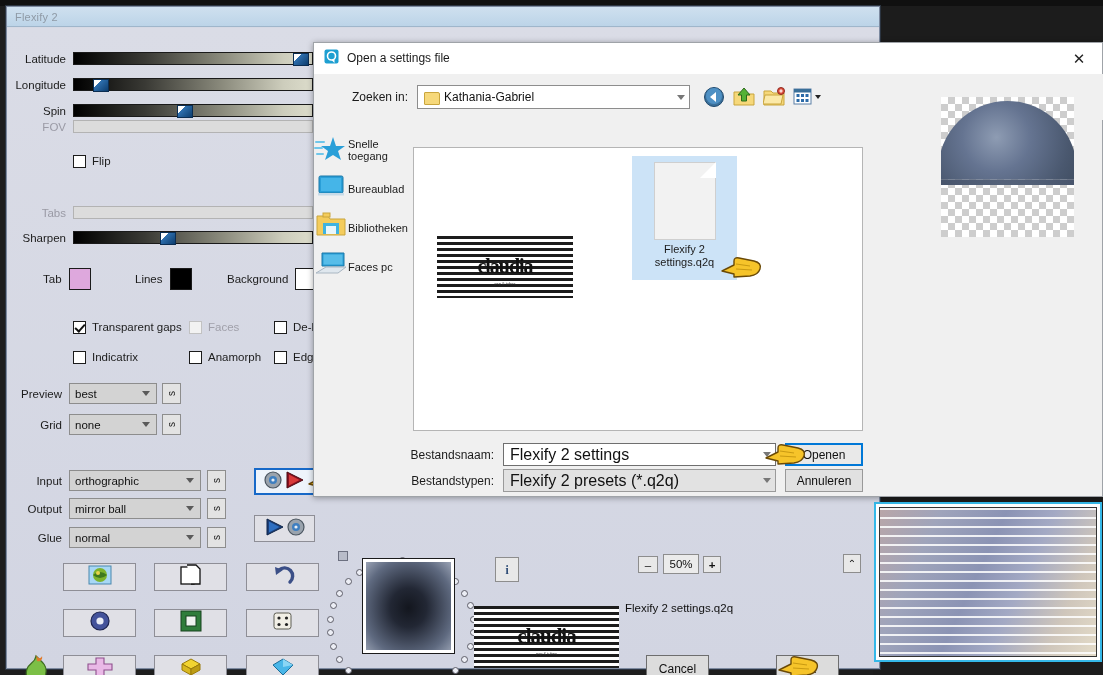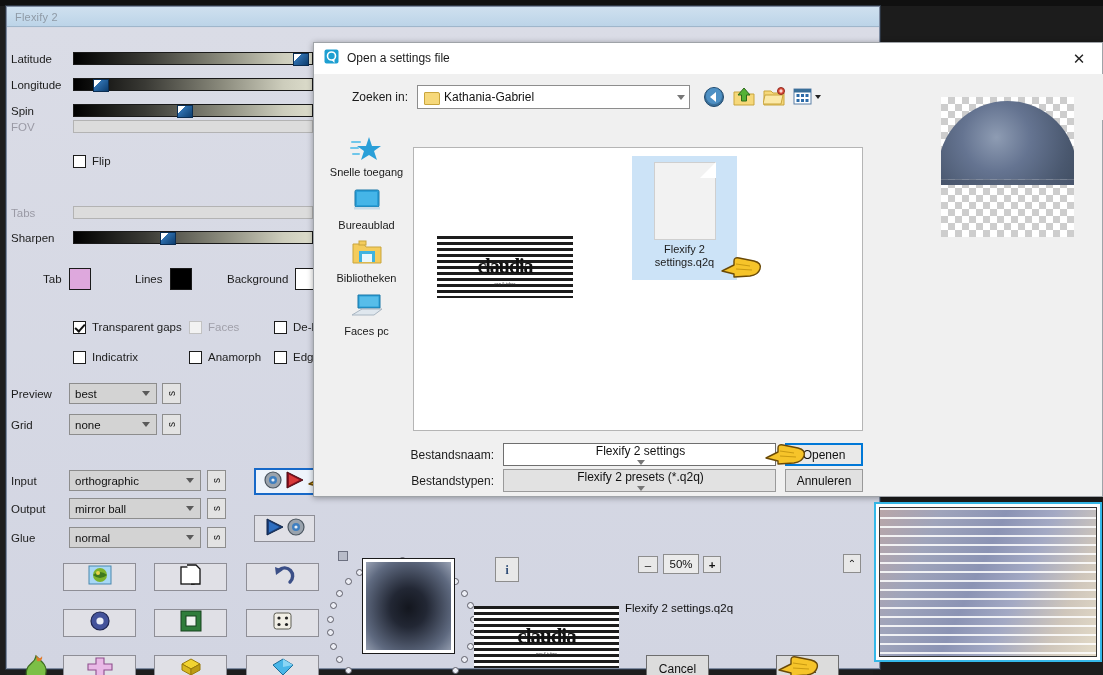--- a/index.html
+++ b/index.html
@@ -47,21 +47,21 @@
   }
   .flexify-body {
     position: absolute; left: 0; top: 21px;
     width: 872px; height: 640px;
     background: linear-gradient(to bottom, #dadce6, #d2d5e2);
   }
   .ctl-row {
     position: absolute; display: flex; align-items: center;
   }
   .ctl-label {
-    font-size: 11.5px; color: #1c1c1c; 
+    font-size: 11.5px; color: #1c1c1c; text-align: right;
     padding-right: 7px;
   }
   .ctl-label.disabled { color: #9a9aa5; }
 
   .slider {
     position: relative; height: 13px;
     border: 1px solid #1a1a1a;
     background: linear-gradient(to right, #000000 0%, #3a3a35 30%, #8a8a7c 62%, #cdcdbc 88%, #dcdccb 100%);
   }
   .slider.disabled {
@@ -252,21 +252,21 @@
   .tb-icons { display: flex; align-items: center; gap: 8px; margin-left: 13px; }
   .tb-ico { width: 22px; height: 22px; position: relative; }
 
   .dlg-sidebar {
     position: absolute; left: 0; top: 77px; width: 105px; height: 300px;
     background: #f0f0f0;
     display: flex; flex-direction: column; align-items: center;
     padding-top: 14px;
   }
   .place {
-    width: 100%; display: flex; flex-direction: column; align-items: center;
+    width: 100%; display: flex; align-items: center;
     margin-bottom: 9px;
   }
   .place .glyph { width: 34px; height: 30px; position: relative; }
   .place .name { font-size: 11px; color: #1a1a1a; margin-top: 2px; }
 
   .file-list {
     position: absolute; left: 412px - 313px; top: 104px;
     left: 99px; width: 450px; height: 284px;
     background: #ffffff; border: 1px solid #b5b5b5;
   }
@@ -284,21 +284,21 @@
     border-width: 0 0 16px 16px; border-style: solid;
     border-color: transparent transparent #ffffff transparent;
   }
   .file-item .fname { font-size: 11px; color: #1a1a1a; line-height: 13px; }
 
   .dlg-field-row { position: absolute; display: flex; align-items: center; }
   .dlg-field-label { font-size: 12px; color: #1b1b1b; text-align: right; }
   .dlg-input {
     height: 23px; background: #fff; border: 1px solid #6f6f6f;
     display: flex; align-items: center; justify-content: space-between;
-    padding: 0 4px 0 6px; font-size: 12px; color: #111; flex-direction: column;
+    padding: 0 4px 0 6px; font-size: 16px; color: #111;
   }
   .dlg-input.gray { background: #e2e2e2; border: 1px solid #9a9a9a; }
   .dlg-btn {
     height: 23px; width: 78px;
     background: #e1e1e1; border: 1px solid #999;
     font-size: 12px; color: #111;
     display: flex; align-items: center; justify-content: center;
   }
   .dlg-btn.primary { border: 2px solid #0078d7; background: #e9e9e9; }
   .pbtn {

